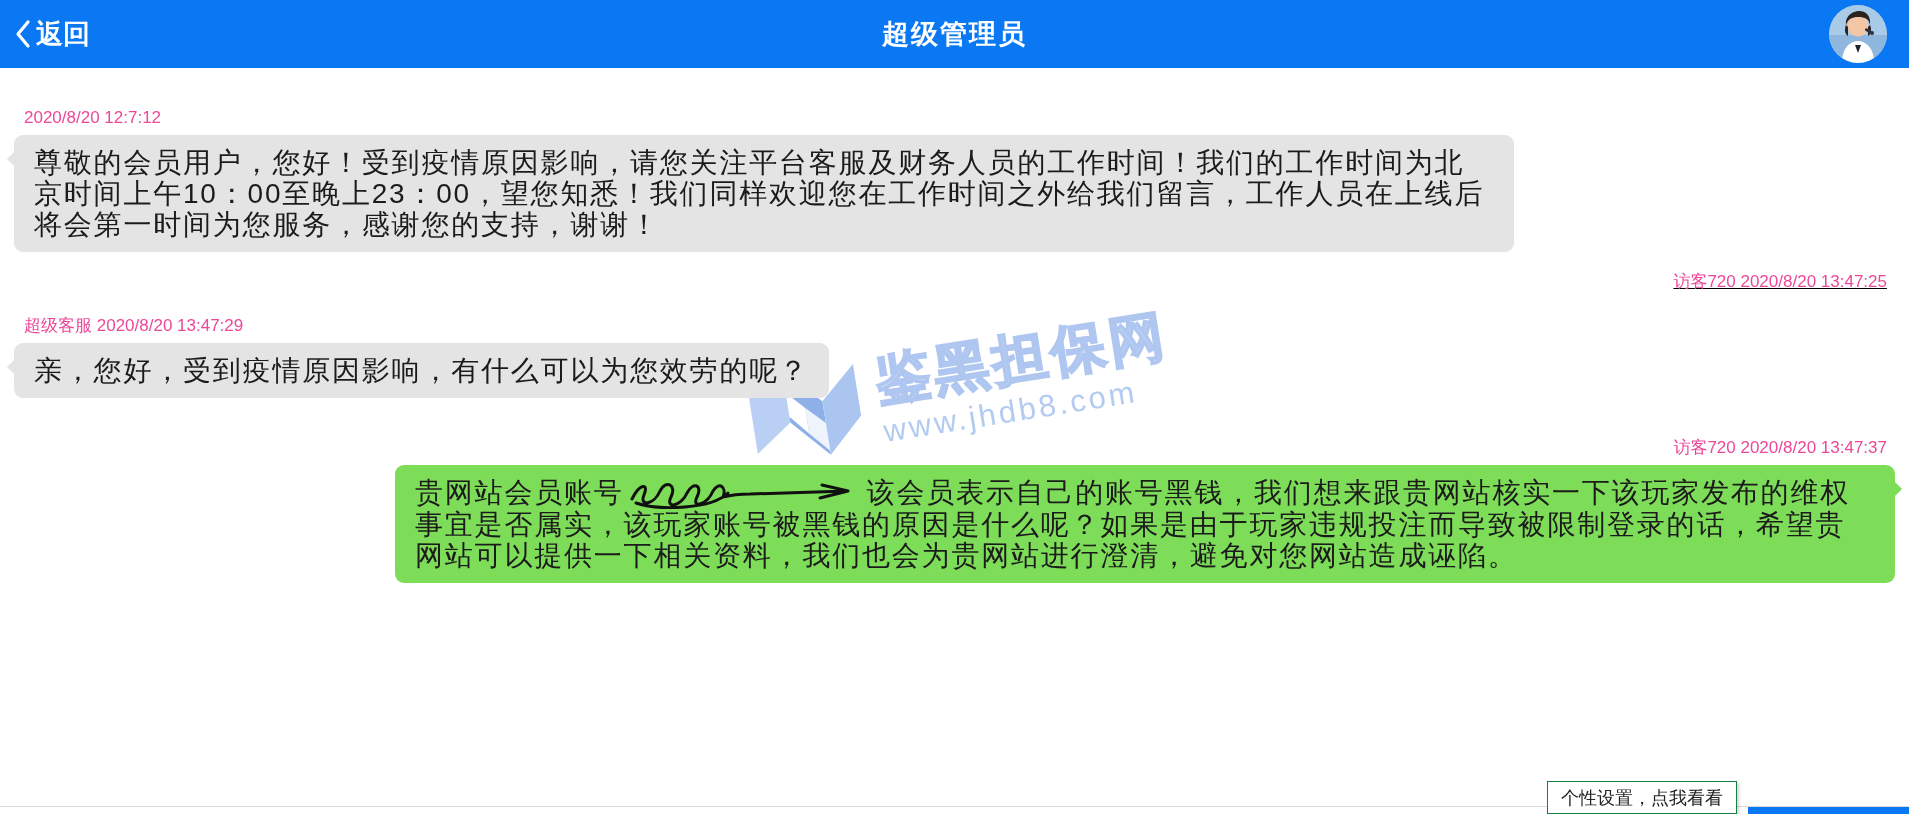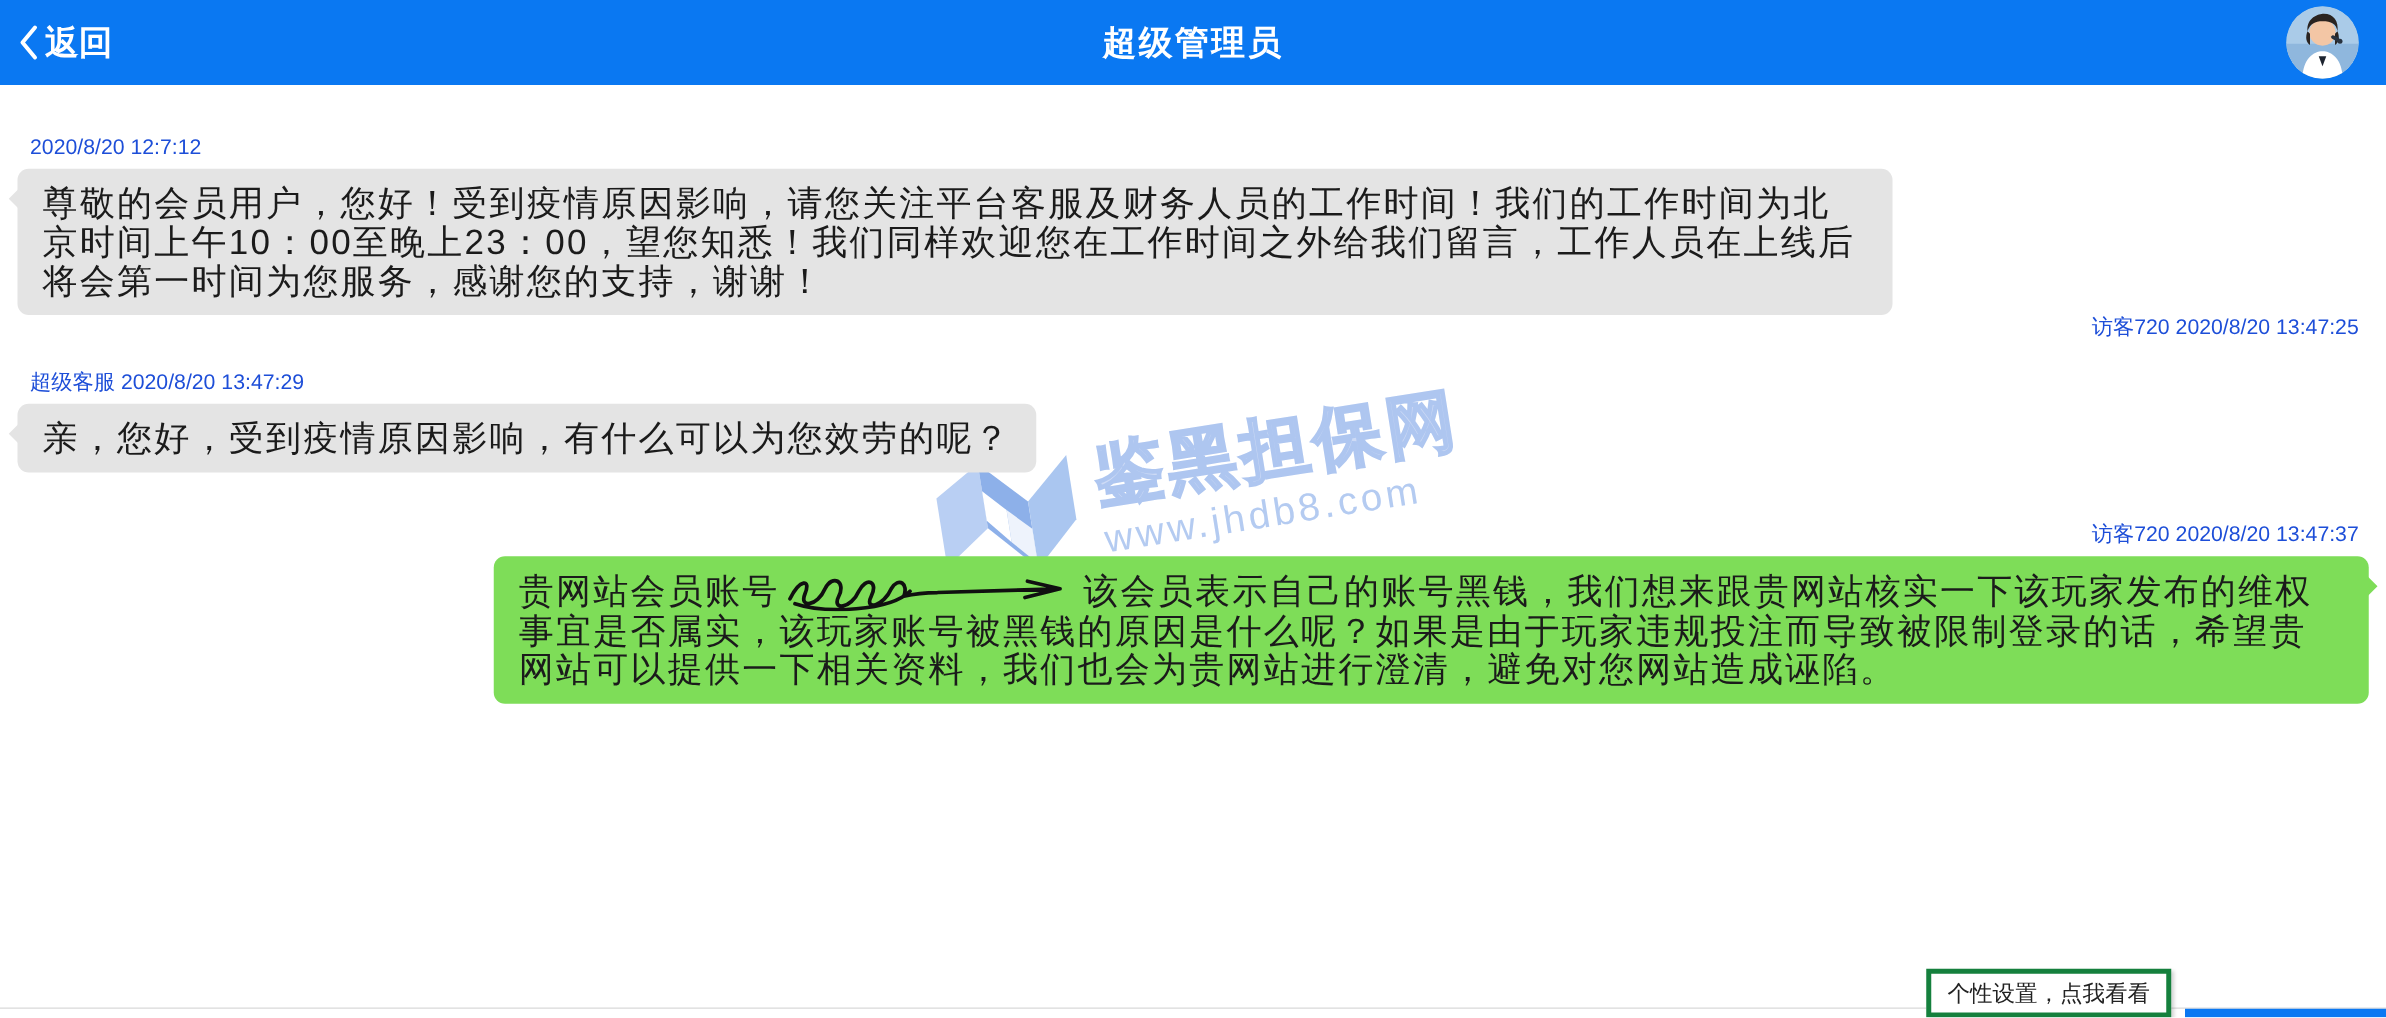--- a/index.html
+++ b/index.html
@@ -23,44 +23,44 @@
   .wm-text{display:flex;flex-direction:column;}
   .wm-title{font-size:55px;font-weight:bold;color:#cddaf5;-webkit-text-stroke:2px #aec6f0;
             letter-spacing:4px;line-height:1;}
   .wm-url{font-size:31px;color:#b4cbf1;letter-spacing:3px;margin-top:8px;line-height:1;}
 
   
   .chat{position:absolute;top:68px;left:0;right:0;bottom:8px;padding:40px 14px 0;z-index:1;
         display:flex;flex-direction:column;overflow:hidden;}
   .row{display:flex;flex-direction:column;align-items:flex-start;}
   .row.right{align-items:flex-end;}
-  .chat .row:nth-child(2){}
+  .chat .row:nth-child(2){margin-top:20px;text-decoration:underline;}
   .chat .row:nth-child(3){margin-top:24px;}
   .chat .row:nth-child(4){margin-top:40px;}
   .chat .row:nth-child(5){margin-top:12px;}
-  .meta{font-size:17px;color:#1d4ed8;line-height:20px;}
+  .meta{font-size:17px;color:#ec4899;line-height:20px;}
   .row.left .meta{margin-left:10px;}
   .row.right .meta{margin-right:8px;}
   .bubble{position:relative;max-width:1460px;border-radius:9px;padding:12px 20px;
           font-size:28px;line-height:31px;letter-spacing:1.8px;color:#1b1b1b;margin-top:7px;
           background:#e4e4e4;word-break:break-all;}
   .row.left  .bubble::before{content:'';position:absolute;left:-15px;top:16px;
           border:8px solid transparent;border-right-color:#e4e4e4;}
   .row.right .bubble{background:#7edd58;}
   .row.right .bubble::before{content:'';position:absolute;right:-15px;top:16px;
           border:8px solid transparent;border-left-color:#7edd58;}
   .scribble{vertical-align:-7px;margin:0 16px 0 2px;}
 
   
   .bottom-bar{position:absolute;left:0;right:0;bottom:0;height:7px;background:#fff;
               border-top:1px solid #d9d9d9;z-index:2;}
   .send-btn{position:absolute;right:0;bottom:0;width:161px;height:7px;background:#0a78f2;
             z-index:4;cursor:pointer;}
   .tooltip{position:absolute;right:172px;bottom:0;height:31px;background:#fff;
-           border:4px solid #15803d;box-shadow:2px 2px 3px rgba(0,0,0,0.18);
+           border:1px solid #15803d;box-shadow:2px 2px 3px rgba(0,0,0,0.18);
            display:flex;align-items:center;padding:0 13px;font-size:18px;color:#222;
            z-index:5;cursor:pointer;white-space:nowrap;}
 </style>
 </head>
 <body>
 
 <div class="app">
 
   <div class="header">
     <div class="back">

